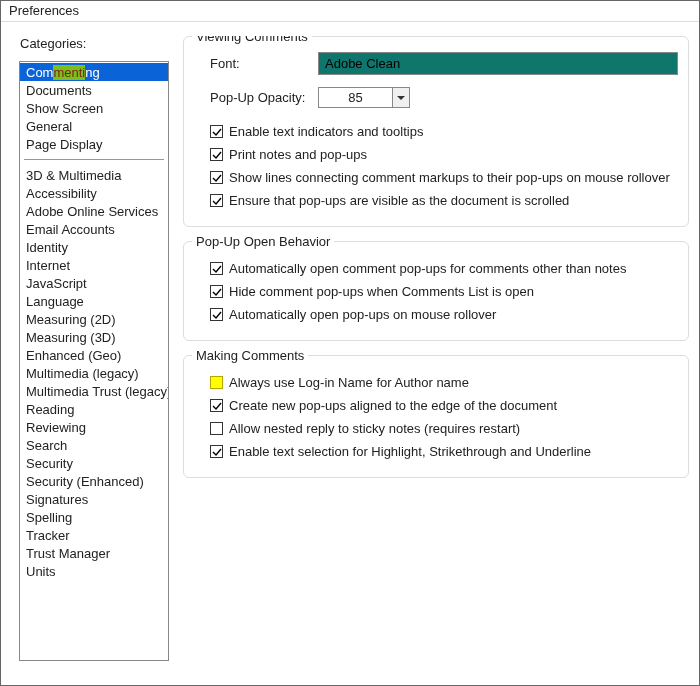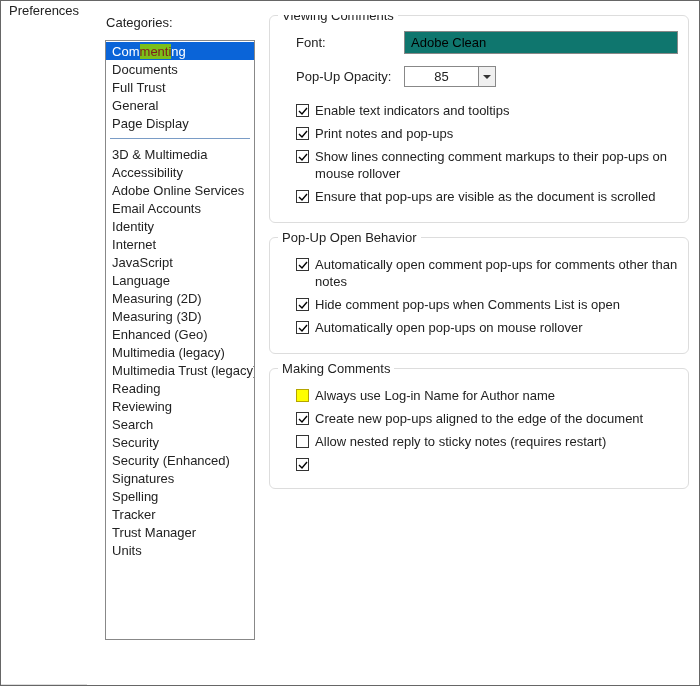--- a/index.html
+++ b/index.html
@@ -11,21 +11,21 @@
     background: #fff;
     width: 700px;
     height: 686px;
     overflow: hidden;
   }
   .window {
     border: 1px solid #666;
     width: 700px;
     height: 686px;
     display: flex;
-    flex-direction: row;
+    flex-direction: column;
     background: #fff;
   }
   .titlebar {
     padding: 2px 8px 3px 8px;
     border-bottom: 1px solid #ddd;
     font-size: 13px;
   }
   .body {
     display: flex;
     flex: 1;
@@ -168,21 +168,21 @@
   <div class="titlebar">Preferences</div>
   <div class="body">
 
     <div class="left-col">
       <div class="categories-label">Categories:</div>
       <div class="listbox">
         <div class="list-item selected">
           <span>Com</span><span class="hl">menti</span><span>ng</span>
         </div>
         <div class="list-item">Documents</div>
-        <div class="list-item">Full Trust</div>
+        <div class="list-item">Show Screen</div>
         <div class="list-item">General</div>
         <div class="list-item">Page Display</div>
         <div class="divider"></div>
         <div class="list-item">3D &amp; Multimedia</div>
         <div class="list-item">Accessibility</div>
         <div class="list-item">Adobe Online Services</div>
         <div class="list-item">Email Accounts</div>
         <div class="list-item">Identity</div>
         <div class="list-item">Internet</div>
         <div class="list-item">JavaScript</div>
@@ -306,19 +306,20 @@
           <div class="chk-row">
             <span class="chk"></span>
             <span class="chk-label">Allow nested reply to sticky notes (requires restart)</span>
           </div>
           <div class="chk-row">
             <span class="chk checked">
                 <svg width="10" height="10" viewBox="0 0 10 10">
                   <polyline points="1,5 4,8 9,2" stroke="#000" stroke-width="1.4" fill="none"></polyline>
                 </svg>
               </span>
+            <span class="chk-label">Enable text selection for Highlight, Strikethrough and Underline</span>
           </div>
         </div>
       </div>
 
     </div>
   </div>
 </div>
 
 </body></html>

